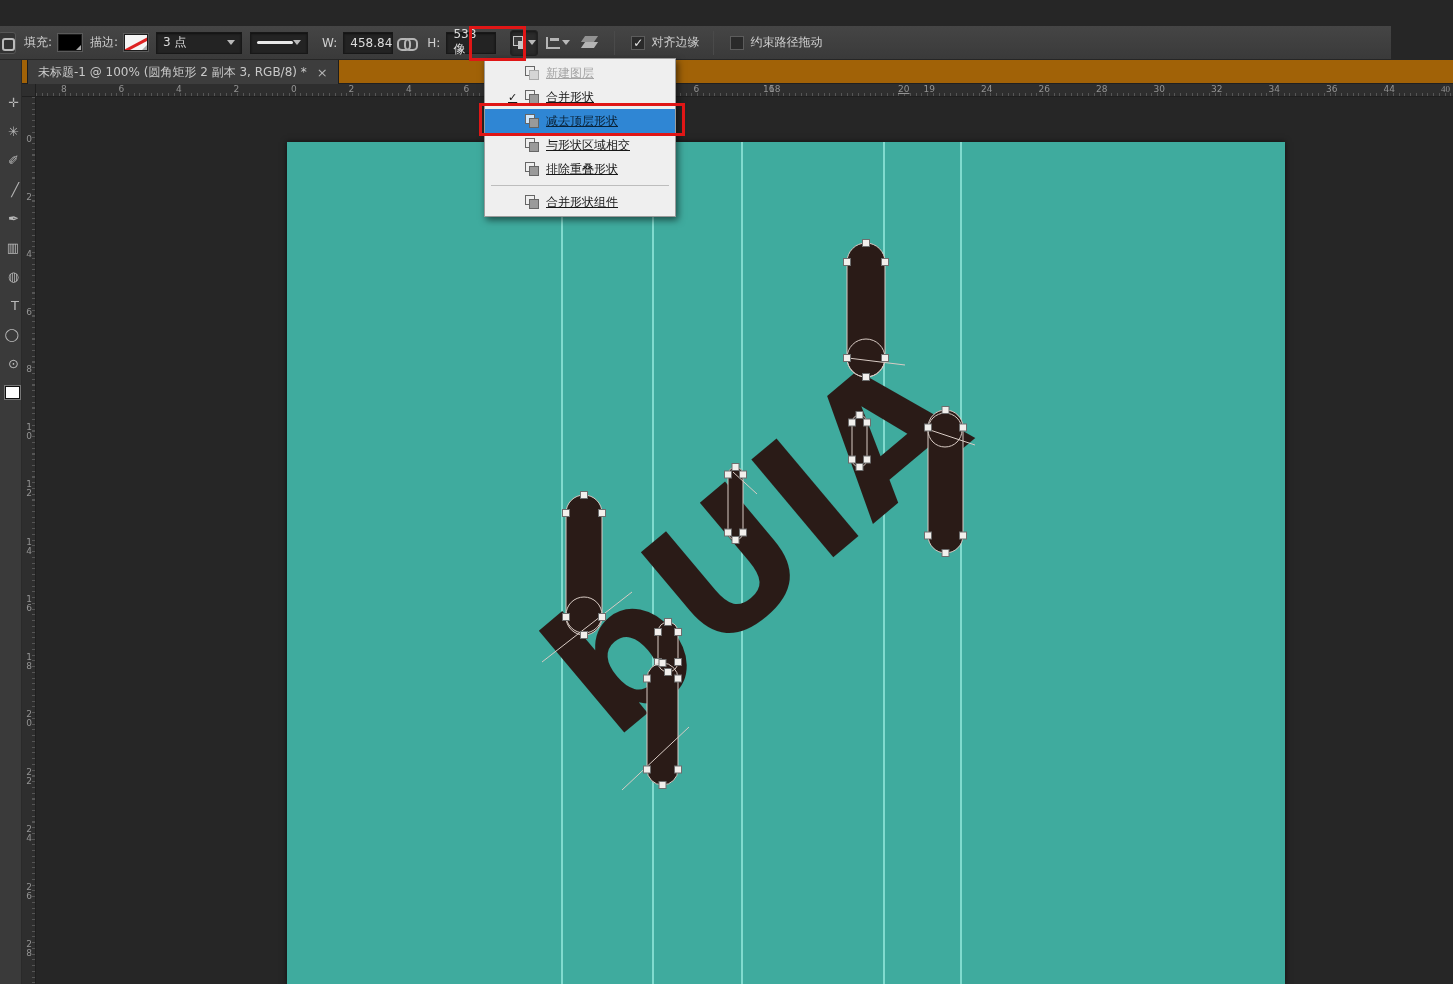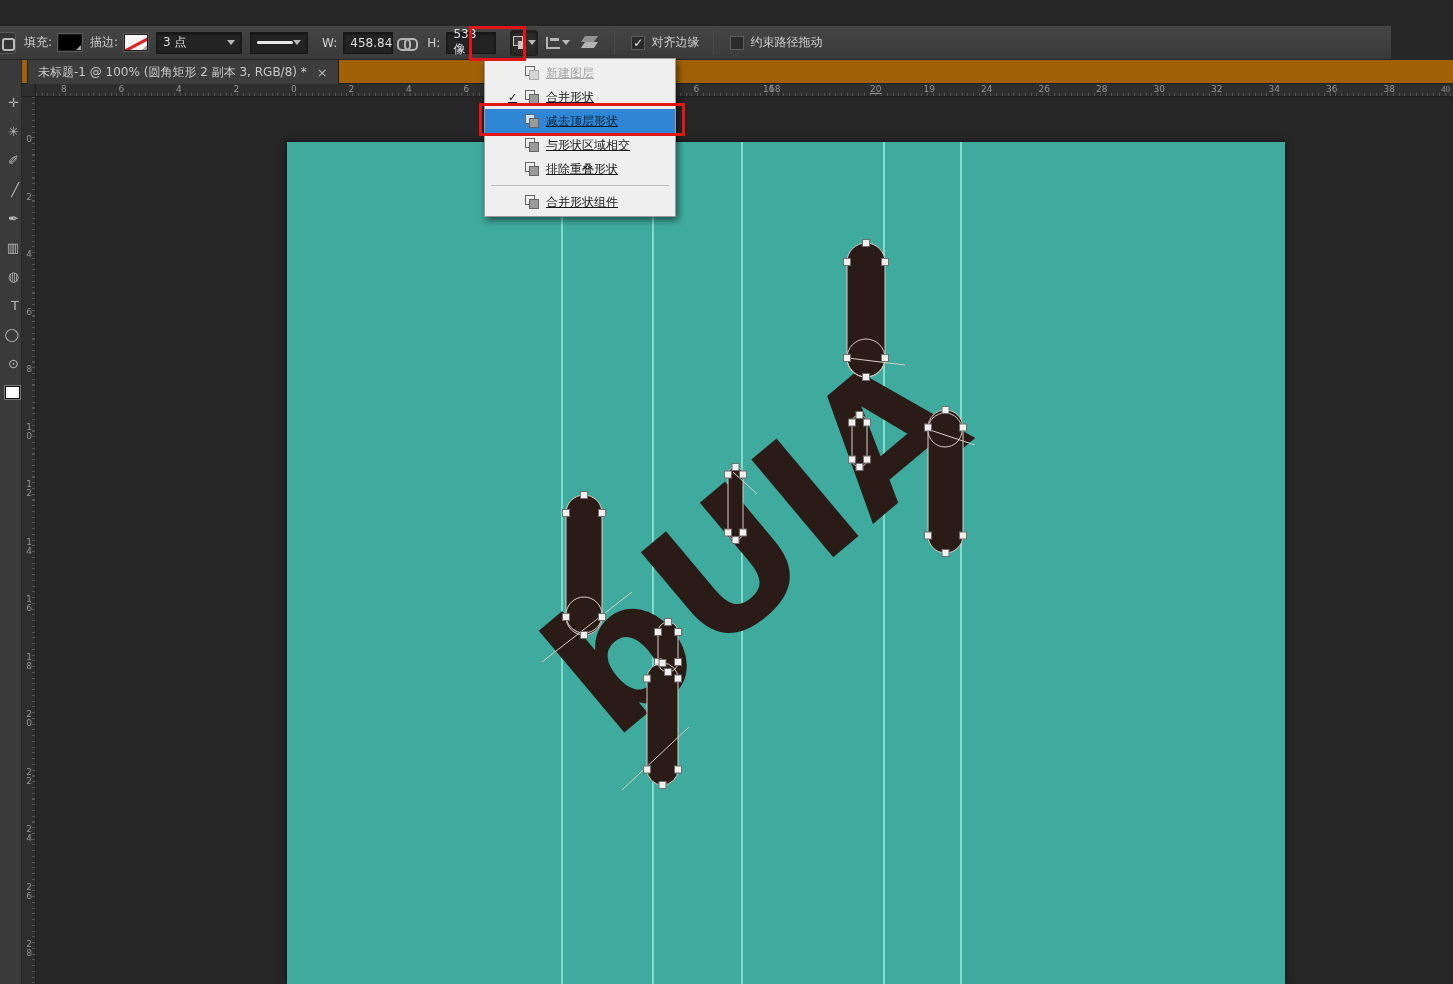--- a/index.html
+++ b/index.html
@@ -169,30 +169,30 @@
       <span class="lbl" style="left: 269px;">0</span>
       <span class="lbl" style="left: 326.5px;">2</span>
       <span class="lbl" style="left: 384px;">4</span>
       <span class="lbl" style="left: 441.5px;">6</span>
       <span class="lbl" style="left: 499px;">8</span>
       <span class="lbl" style="left: 556.5px;">10</span>
       <span class="lbl" style="left: 614px;">12</span>
       <span class="lbl" style="left: 671.5px;">6</span>
       <span class="lbl" style="left: 729px; margin-left: 12px;">16</span>
       <span class="lbl" style="left: 747px;">18</span>
-      <span class="lbl" style="left: 848px; text-decoration: underline;">20</span>
+      <span class="lbl" style="left: 876px; text-decoration: underline;">20</span>
       <span class="lbl" style="left: 901.5px;">19</span>
       <span class="lbl" style="left: 959px;">24</span>
       <span class="lbl" style="left: 1016.5px;">26</span>
       <span class="lbl" style="left: 1074px;">28</span>
       <span class="lbl" style="left: 1131.5px;">30</span>
       <span class="lbl" style="left: 1189px;">32</span>
       <span class="lbl" style="left: 1246.5px;">34</span>
       <span class="lbl" style="left: 1304px;">36</span>
-      <span class="lbl" style="left: 1361.5px;">38</span>
+      <span class="lbl" style="left: 1361.5px;">44</span>
       <span class="lbl" style="left: 1419px; font-family: Liberation Serif, serif;">40</span>
     </div>
   <div class="ruler-v" id="rulerV">
       <span class="lbl" style="top: 38px;">0</span>
       <span class="lbl" style="top: 95.5px;">2</span>
       <span class="lbl" style="top: 153px;">4</span>
       <span class="lbl" style="top: 210.5px;">6</span>
       <span class="lbl" style="top: 268px;">8</span>
       <span class="lbl" style="top: 325.5px;">1<br>0</span>
       <span class="lbl" style="top: 383px;">1<br>2</span>

